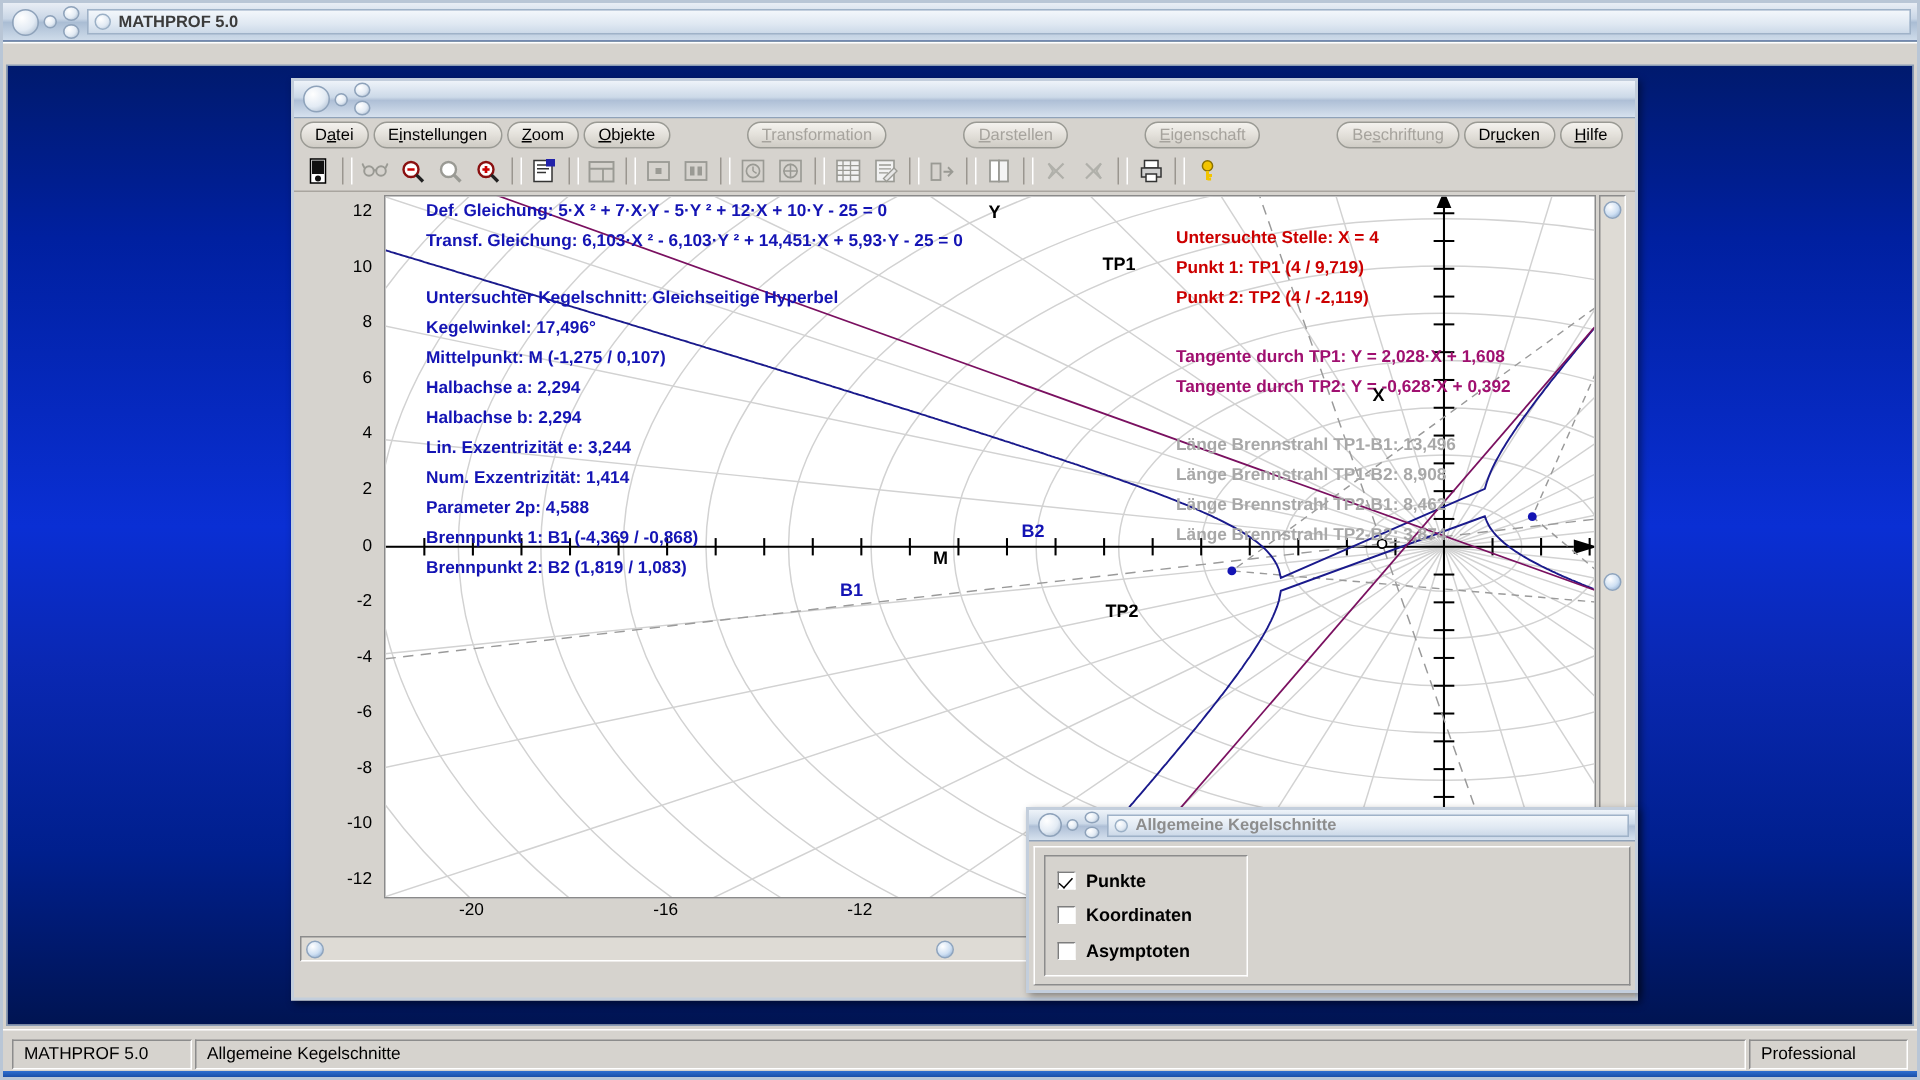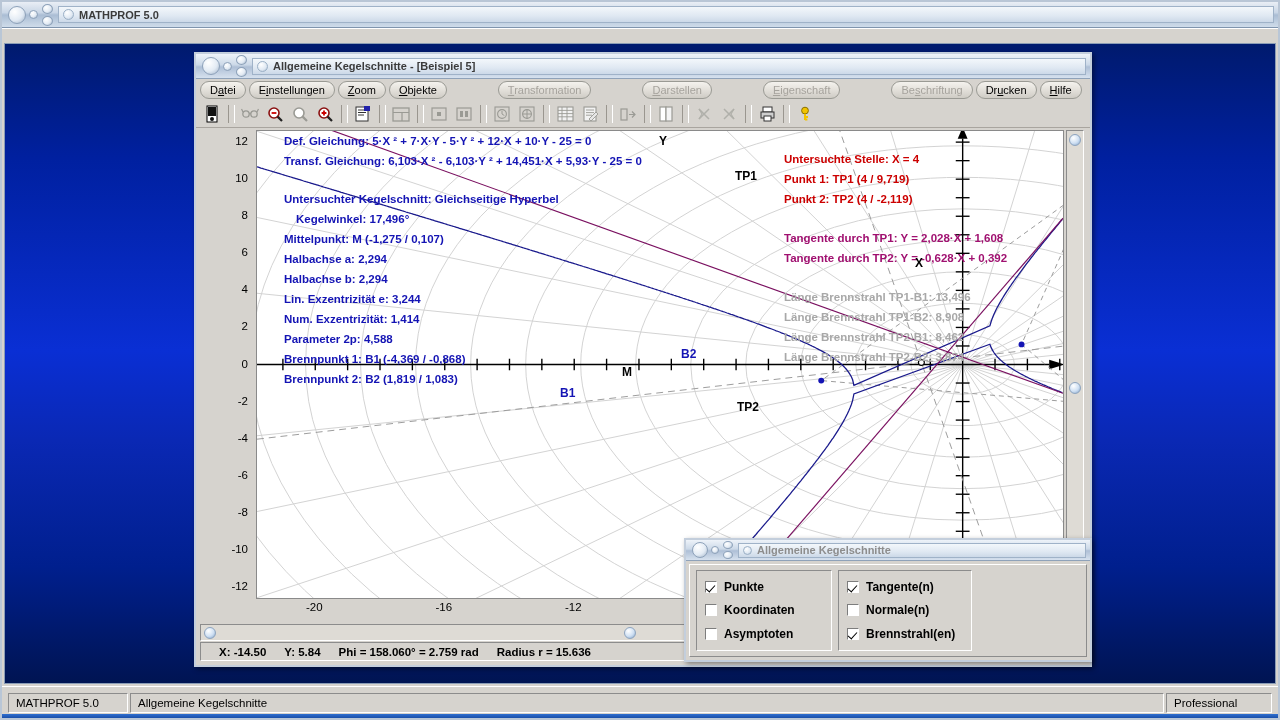--- a/index.html
+++ b/index.html
@@ -313,24 +313,20 @@
 <div id="child-window">
 
   <div class="child-titlebar">
     <div class="tb-circles">
       <div class="tb-c1"></div>
       <div class="tb-c2"></div>
       <div class="tb-stack">
         <div class="tb-s"></div>
         <div class="tb-s"></div>
       </div>
-    </div>
-    <div class="tb-titlebox">
-      <div class="tb-dot"></div>
-      <span class="tb-title">Allgemeine Kegelschnitte - [Beispiel 5]</span>
     </div>
   </div>
 
   <div class="menubar">
     <div class="menu-btn">
         <span>D<u>a</u>tei</span>
       </div>
     <div class="menu-btn">
         <span>E<u>i</u>nstellungen</span>
       </div>
@@ -664,21 +660,21 @@
             <circle cx="572.6328514056224" cy="259.2055555555556" r="3" fill="#1414b4"></circle>
             <circle cx="775.9173493975902" cy="221.65654761904761" r="3" fill="#1414b4"></circle>
             <circle cx="674.2751004016064" cy="240.4406746031746" r="3" fill="#fff" stroke="#000" stroke-width="1.2"></circle>
           </g>
       </svg>
 
       
       <div class="ann blue" style="left:10px;  top:4px;">Def. Gleichung: 5·X ² + 7·X·Y - 5·Y ² + 12·X + 10·Y - 25 = 0</div>
       <div class="ann blue" style="left:10px;  top:24px;">Transf. Gleichung: 6,103·X ² - 6,103·Y ² + 14,451·X + 5,93·Y - 25 = 0</div>
       <div class="ann blue" style="left:10px;  top:62px;">Untersuchter Kegelschnitt: Gleichseitige Hyperbel</div>
-      <div class="ann blue" style="left:10px;  top:82px;margin-left:12px;">Kegelwinkel: 17,496°</div>
+      <div class="ann blue" style="left:10px;  top:82px;">Kegelwinkel: 17,496°</div>
       <div class="ann blue" style="left:10px;  top:102px;">Mittelpunkt: M (-1,275 / 0,107)</div>
       <div class="ann blue" style="left:10px;  top:122px;">Halbachse a: 2,294</div>
       <div class="ann blue" style="left:10px;  top:142px;">Halbachse b: 2,294</div>
       <div class="ann blue" style="left:10px;  top:162px;">Lin. Exzentrizität e: 3,244</div>
       <div class="ann blue" style="left:10px;  top:182px;">Num. Exzentrizität: 1,414</div>
       <div class="ann blue" style="left:10px;  top:202px;">Parameter 2p: 4,588</div>
       <div class="ann blue" style="left:10px;  top:222px;">Brennpunkt 1: B1 (-4,369 / -0,868)</div>
       <div class="ann blue" style="left:10px;  top:242px;">Brennpunkt 2: B2 (1,819 / 1,083)</div>
 
       
@@ -712,26 +708,20 @@
       <div class="scroll-knob" style="top:3px;"></div>
       <div class="scroll-knob" style="top:251px;"></div>
     </div>
   </div>
 
   <div id="hscroll">
     <div class="scroll-knob" style="left:3px;"></div>
     <div class="scroll-knob" style="left:423px;"></div>
   </div>
 
-  <div id="child-status">
-    <span class="cs-item">X:  -14.50</span>
-    <span class="cs-item">Y: 5.84</span>
-    <span class="cs-item">Phi = 158.060° = 2.759 rad</span>
-    <span class="cs-item">Radius r = 15.636</span>
-  </div>
 </div>
 
 <div id="sub-dialog">
   <div class="sub-titlebar">
     <div class="tb-circles">
       <div class="tb-c1" style="width:16px;height:16px;"></div>
       <div class="tb-c2" style="width:8px;height:8px;"></div>
       <div class="tb-stack">
         <div class="tb-s" style="width:10px;height:8px;"></div>
         <div class="tb-s" style="width:10px;height:8px;"></div>
@@ -752,29 +742,15 @@
       <div class="cbrow">
         <span class="cbox"></span>
         <span class="cblabel">Koordinaten</span>
       </div>
       <div class="cbrow">
         <span class="cbox"></span>
         <span class="cblabel">Asymptoten</span>
       </div>
     </div>
 
-    <div class="grp" style="width:134px;">
-      <div class="cbrow">
-        <span class="cbox checked"></span>
-        <span class="cblabel">Tangente(n)</span>
-      </div>
-      <div class="cbrow">
-        <span class="cbox"></span>
-        <span class="cblabel">Normale(n)</span>
-      </div>
-      <div class="cbrow">
-        <span class="cbox checked"></span>
-        <span class="cblabel">Brennstrahl(en)</span>
-      </div>
-    </div>
 
   </div>
 </div>
 
 </body></html>

